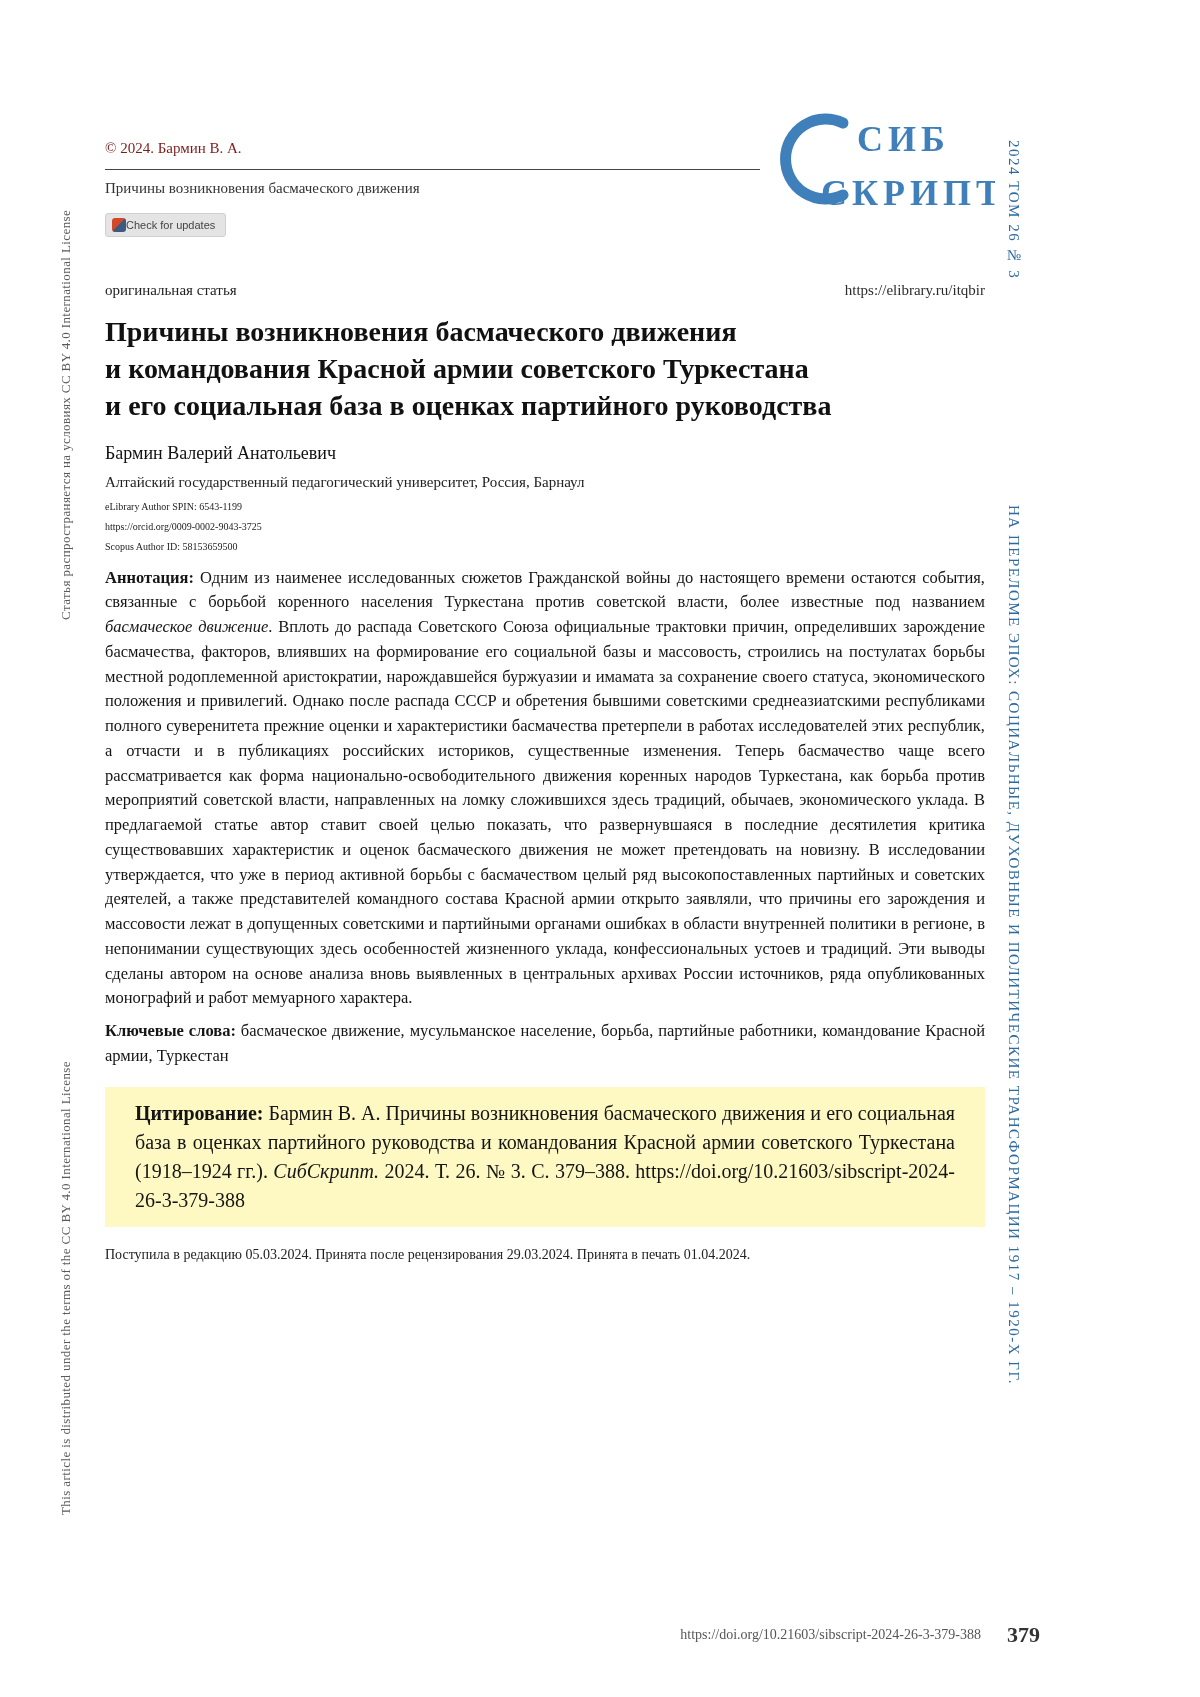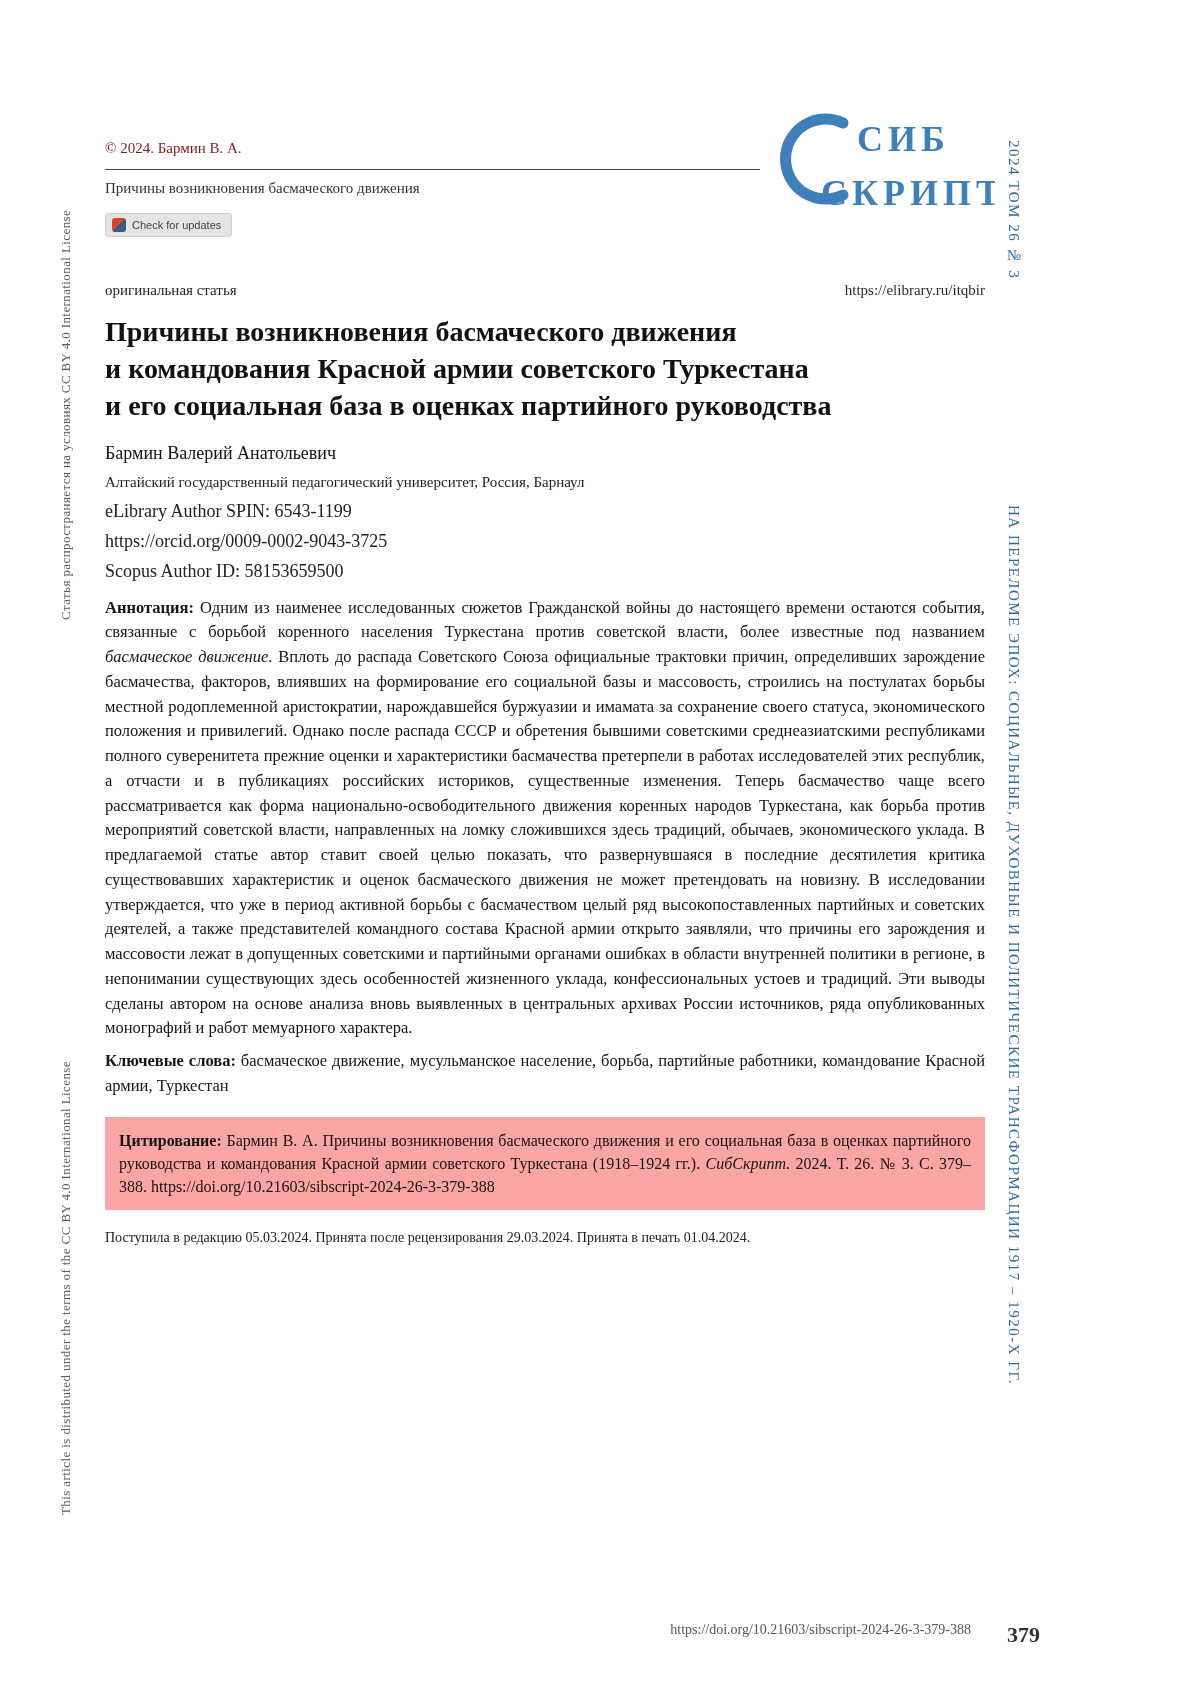--- a/index.html
+++ b/index.html
@@ -29,21 +29,21 @@
   }
   .rail-right.vol{top:140px;height:200px;}
   .rail-right.section{top:505px;height:965px;}
 
   
   .header{position:absolute;left:105px;top:140px;width:655px;}
   .copyright{font-size:15px;color:#7f1d1d;margin:0 0 12px 0;}
   .header-rule{border:none;border-top:1px solid #444;margin:0 0 10px 0;width:655px;}
   .running-title{font-size:15px;color:#333;margin:0 0 16px 0;}
   .check-badge{
-    display:inline-flex;align-items:center;gap:6px;
+    display:inline-flex;align-items:center;
     background:#e4e4e4;border:1px solid #d0d0d0;border-radius:3px;
     padding:4px 10px 4px 6px;
     font-family:"Liberation Sans", sans-serif;font-size:11px;color:#444;
     cursor:pointer;
   }
   .crossref-icon{
     width:14px;height:14px;border-radius:3px;display:inline-block;
     background:linear-gradient(135deg,#d2492a 0 50%,#3d5a80 50% 100%);
   }
 
@@ -51,36 +51,36 @@
   .logo{position:absolute;left:765px;top:105px;width:230px;height:110px;}
 
   
   .main{position:absolute;left:105px;top:282px;width:880px;}
   .meta-row{display:flex;justify-content:space-between;align-items:baseline;font-size:15px;margin-bottom:14px;}
   .article-type{color:#222;}
   .elib-link{color:#2c2c2c;text-decoration:none;}
   .title{font-size:28px;font-weight:bold;line-height:1.33;color:#111;margin:0 0 18px 0;}
   .author-name{font-size:18px;margin:0 0 10px 0;color:#111;}
   .affiliation{font-size:15px;margin:0 0 10px 0;color:#222;}
-  .author-meta{font-size:18px;margin:0 0 9px 0;color:#222;}
+  .author-meta{font-size:10px;margin:0 0 9px 0;color:#222;}
   .author-meta a{color:#222;text-decoration:none;}
   .abstract{font-size:16.5px;line-height:1.5;text-align:justify;margin:14px 0 0 0;color:#151515;}
   .keywords{font-size:16.5px;line-height:1.5;text-align:justify;margin:8px 0 0 0;color:#151515;}
   .citation-box{
-    background:#fca5a5;
-    padding:12px 14px;
+    background:#fef9c3;
+    padding:12px 30px;
     margin:18px 0 0 0;
-    font-size:16px;line-height:1.45;text-align:justify;color:#151515;
+    font-size:20px;line-height:1.45;text-align:justify;color:#151515;
   }
   .dates{font-size:14px;margin:20px 0 0 0;color:#222;}
 
   
   .footer{
     position:absolute;left:105px;top:1622px;width:935px;
-    display:flex;justify-content:flex-end;align-items:flex-start;gap:36px;
+    display:flex;justify-content:flex-end;align-items:center;gap:26px;
   }
   .footer-doi{font-size:14px;color:#555;text-decoration:none;}
   .footer-page{font-size:22px;color:#333;font-weight:bold;}
   b.inl{font-weight:bold;}
 </style>
 </head>
 <body>
 
 <div class="page">
 

